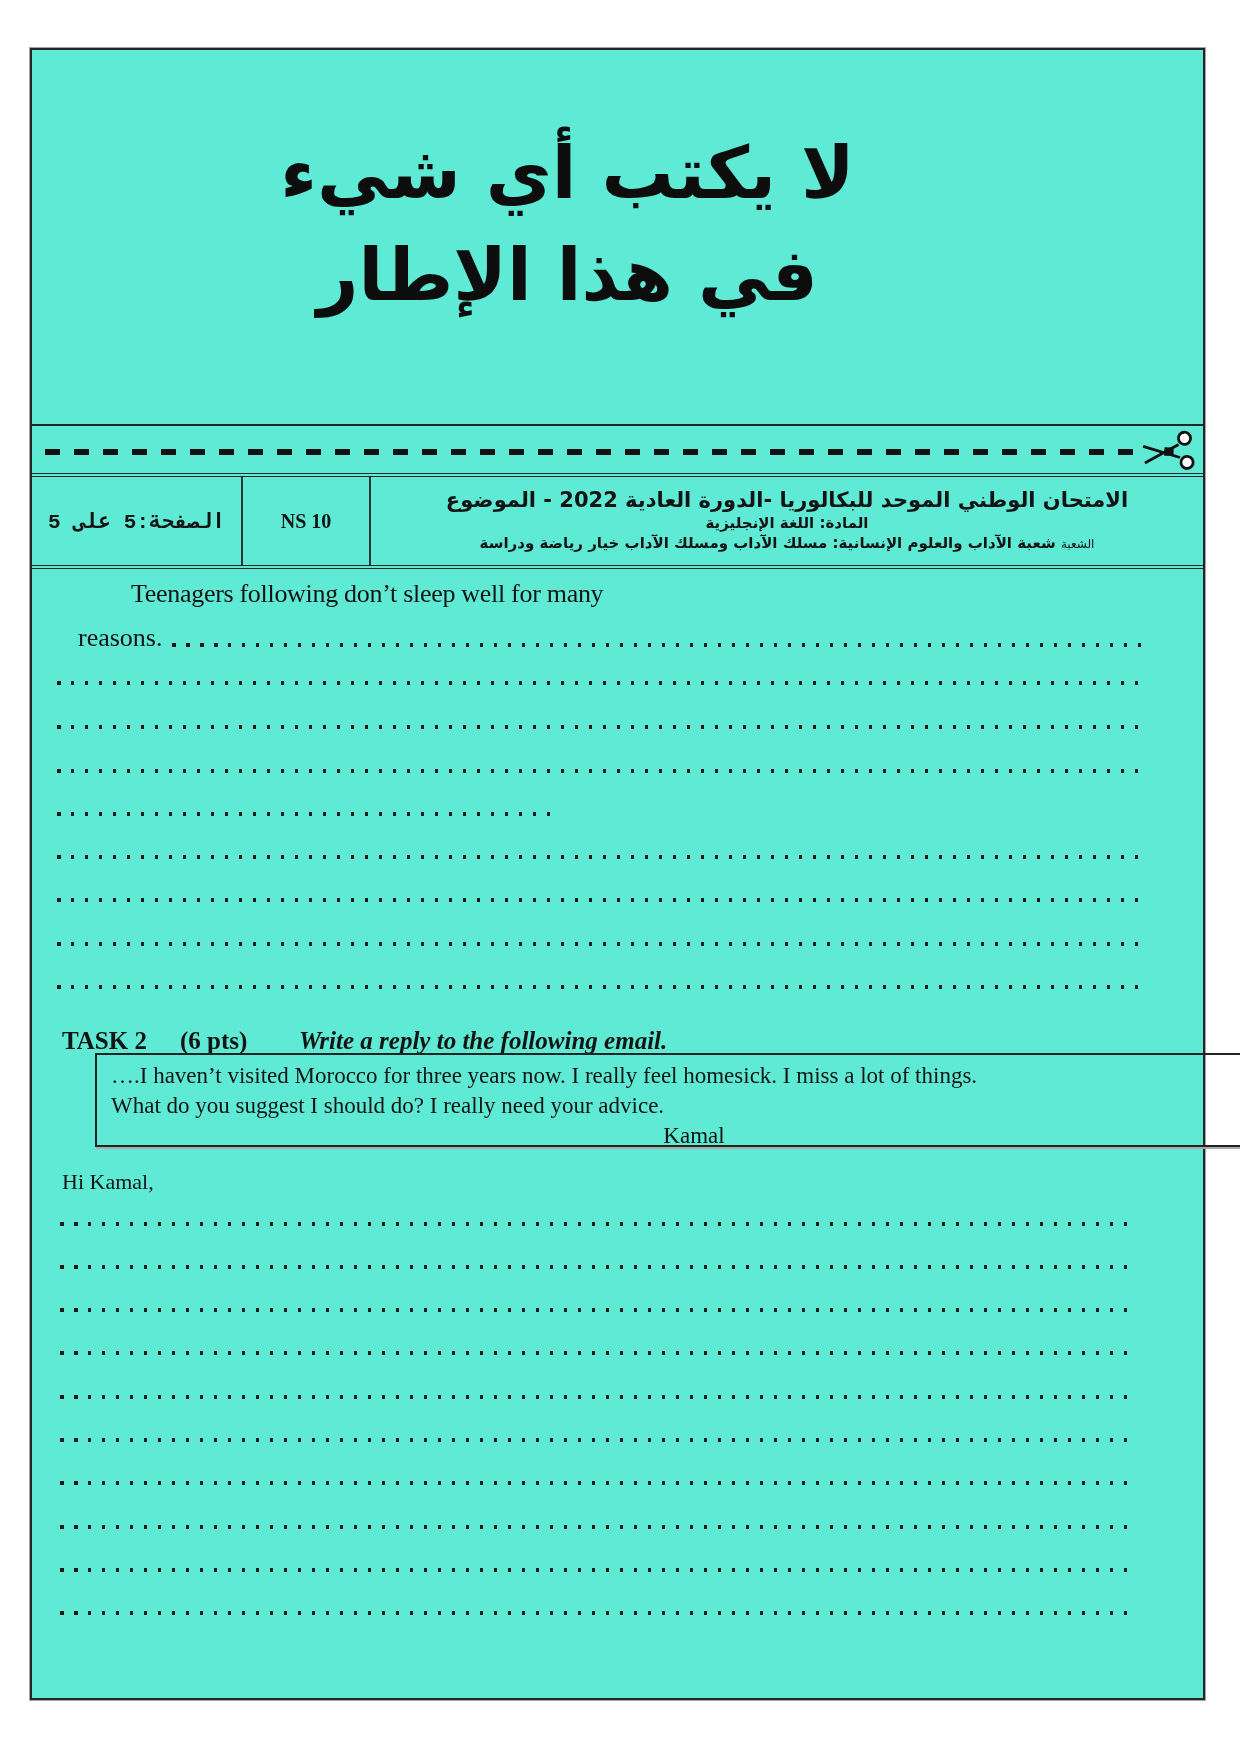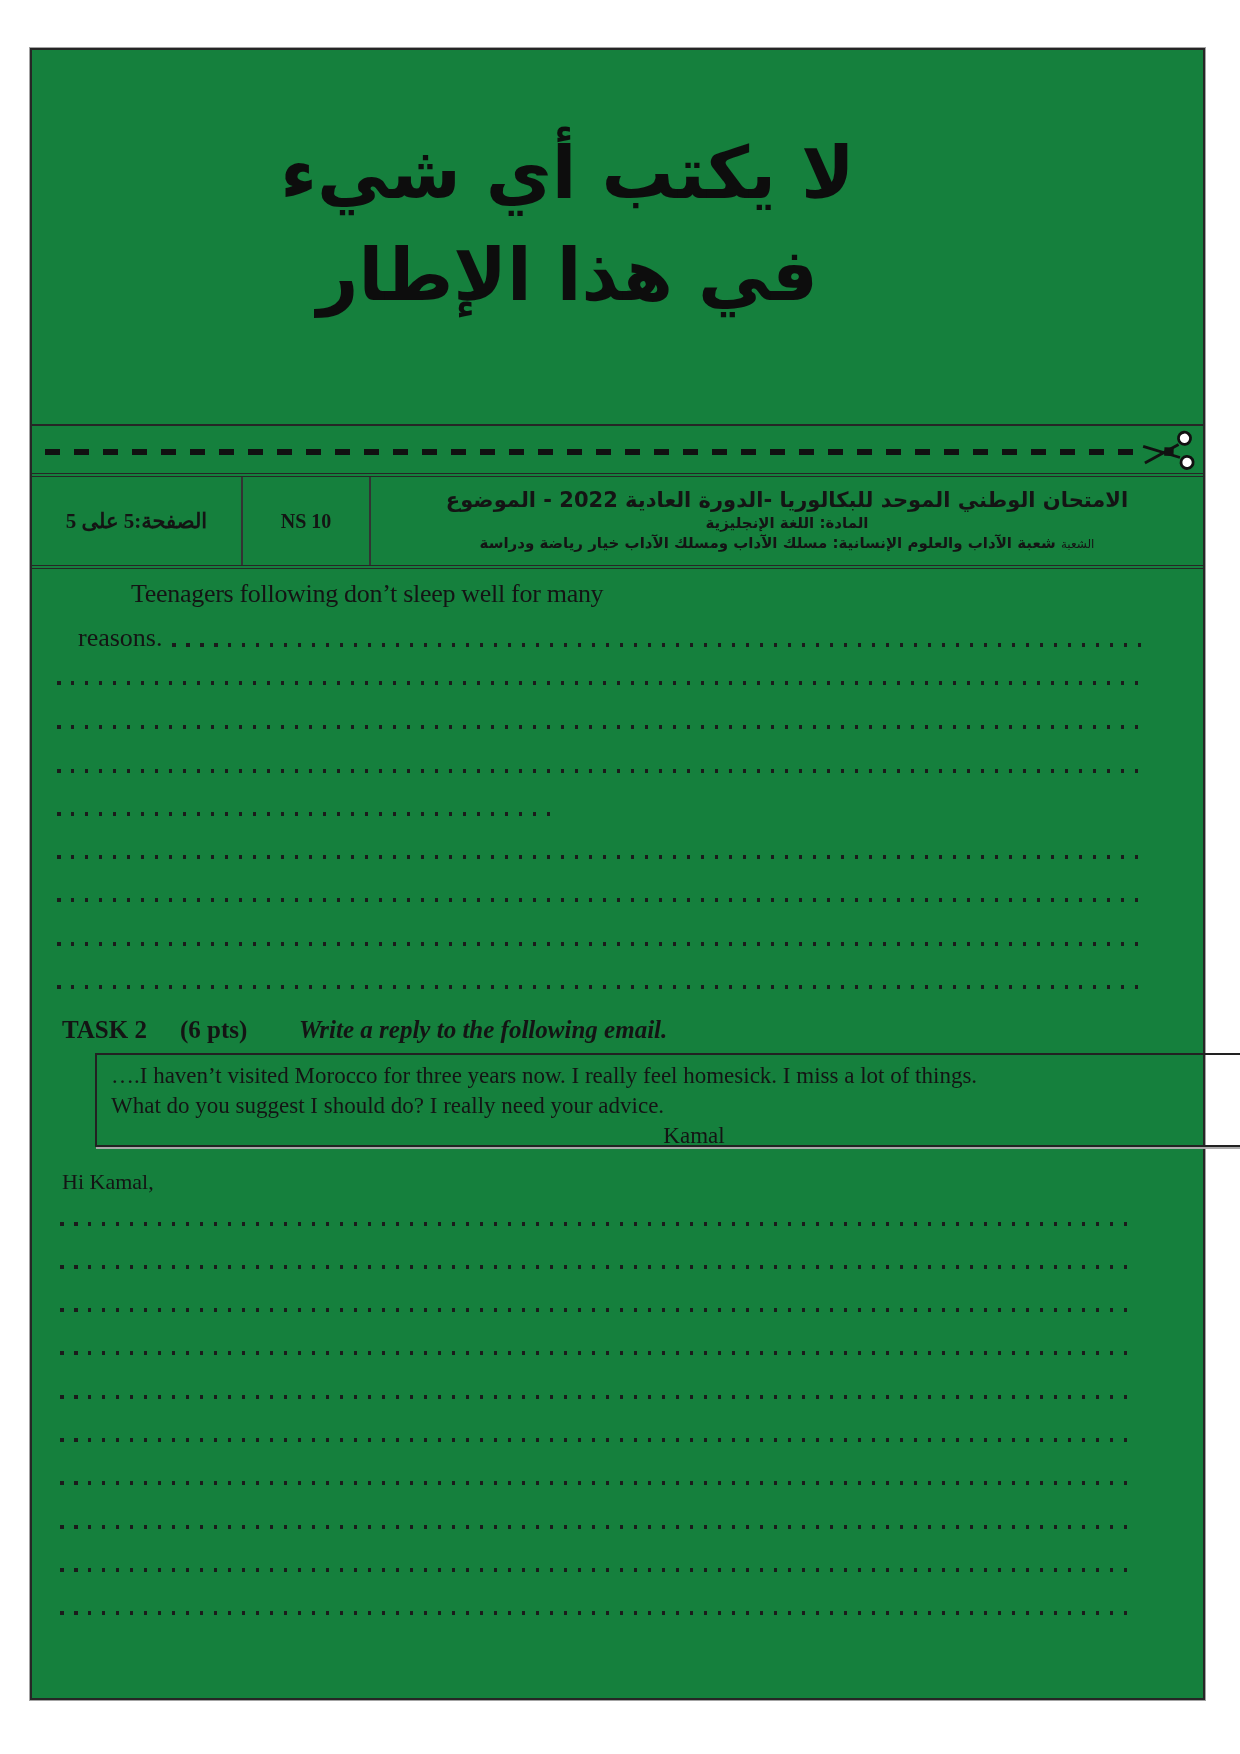--- a/index.html
+++ b/index.html
@@ -8,21 +8,21 @@
     width: 1240px; height: 1754px;
     position: relative;
     font-family: "Liberation Serif", serif;
     color: #141414;
   }
   .frame {
     position: absolute; left: 30px; top: 48px;
     width: 1175px; height: 1652px;
     border: 2px solid #262626;
     outline: 1px solid #a3a3a3;
-    background: #15803d;
+    background: #5eead4;
     display: flex; flex-direction: column;
   }
   
   .sec-nowrite {
     height: 376px; border-bottom: 2px solid #262626;
     display: block; position: relative;
   }
   .nowrite-text {
     padding-top: 72px; padding-right: 100px;
     text-align: center; direction: rtl;
@@ -35,21 +35,21 @@
   .dashline {
     position: absolute; left: 13px; top: 23px; width: 1098px; height: 6px;
     background-image: repeating-linear-gradient(to right, #111 0, #111 15px, transparent 15px, transparent 29px);
   }
   .scissors { position: absolute; left: 1110px; top: 3px; transform: rotate(-6deg); }
   
   .sec-header { height: 92px; border-bottom: 4px double #262626; display: flex; }
   .cell { display: flex; align-items: center; justify-content: center; }
   .cell-page {
     width: 211px; border-right: 2px solid #333;
-    direction: rtl; font-family: Liberation Serif, serif;
+    direction: rtl; font-family: Liberation Mono, monospace;
     font-weight: bold; font-size: 21px;
   }
   .cell-ns { width: 128px; border-right: 2px solid #333; font-weight: bold; font-size: 20px; }
   .cell-info {
     flex: 1; flex-direction: column; justify-content: center;
     direction: rtl; font-family: "DejaVu Sans", sans-serif; text-align: center;
   }
   .info1 { font-weight: bold; font-size: 21px; line-height: 26px; }
   .info2 { font-weight: bold; font-size: 15px; line-height: 20px; }
   .info3 { font-weight: bold; font-size: 15px; line-height: 21px; }
@@ -62,21 +62,21 @@
     flex: 1; height: 4px; margin: 0 0 6px 10px; align-self: flex-end;
     background-image: repeating-linear-gradient(to right, #1b1b1b 0, #1b1b1b 3.5px, transparent 3.5px, transparent 14px);
   }
   .dots {
     position: absolute; height: 4px;
     background-image: repeating-linear-gradient(to right, #1b1b1b 0, #1b1b1b 3.5px, transparent 3.5px, transparent 14px);
   }
   .dots.u  { left: 25px; width: 1085px; }
   .dots.u.short { width: 503px; }
   .dots.lo { left: 28px; width: 1078px; }
-  .task2-row { position: absolute; left: 30px; top: 447px; font-weight: bold; font-size: 25px; white-space: nowrap; }
+  .task2-row { position: absolute; left: 30px; top: 458px; font-weight: bold; font-size: 25px; white-space: nowrap; }
   .t2-pts  { position: absolute; left: 118px; }
   .t2-instr{ position: absolute; left: 237px; font-style: italic; }
   .email-box {
     position: absolute; left: 63px; top: 484px; width: 1198px; height: 94px;
     border: 2px solid #222; box-shadow: 0 3px 0 -1px #aaa;
     padding: 6px 14px; font-size: 23px; line-height: 30px; white-space: nowrap;
   }
   .email-sig { text-align: center; white-space: normal; }
   .greeting { position: absolute; left: 30px; top: 600px; font-size: 22px; }
 </style>

